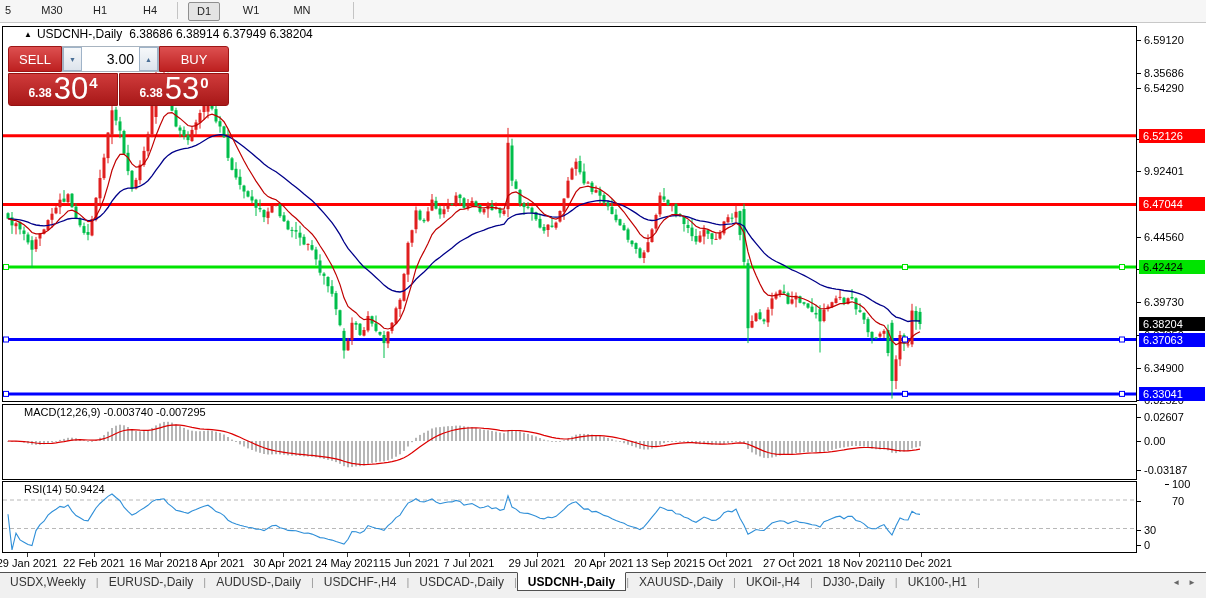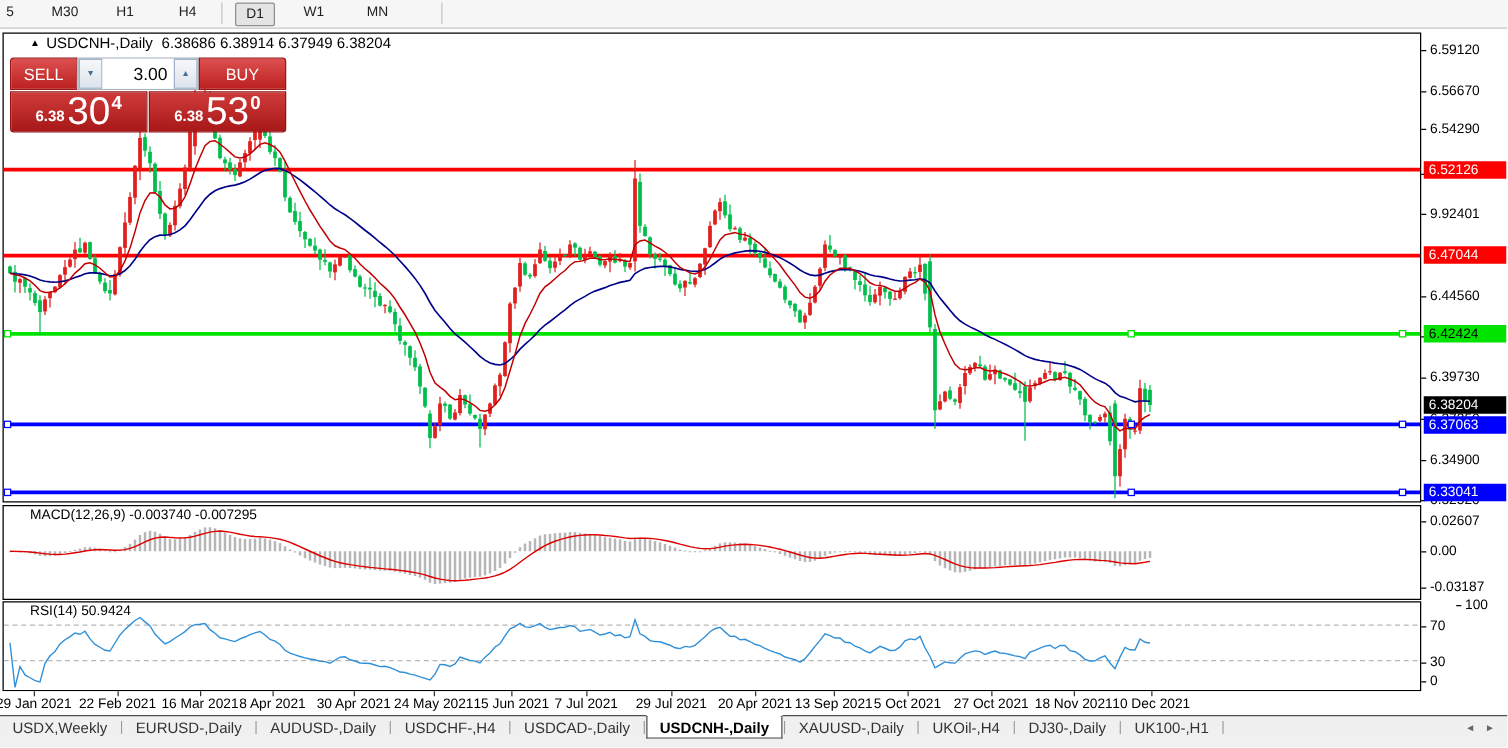--- a/index.html
+++ b/index.html
@@ -833,41 +833,41 @@
     <svg id="svgRsi" width="1133" height="70" viewBox="3 483 1133 70" preserveAspectRatio="none">
         <line x1="3" x2="1136" y1="501.0" y2="501.0" stroke="#b8b8b8" stroke-width="1" stroke-dasharray="4 3"></line>
         <line x1="3" x2="1136" y1="529.5" y2="529.5" stroke="#b8b8b8" stroke-width="1" stroke-dasharray="4 3"></line>
         <polyline points="8,515.3 12,550.9 16,534.2 20,540.9 24,543.2 28,545.5 32,546.6 36,531.6 40,525.6 44,522.2 48,516.1 52,512.8 56,510.3 60,507.4 64,508.4 68,506.0 72,512.1 76,516.5 80,518.8 84,521.2 88,521.8 92,515.4 96,509.0 100,504.5 104,500.9 108,497.4 112,495.0 116,498.5 120,501.7 124,508.2 128,512.4 132,516.1 136,514.3 140,511.4 144,509.0 148,506.3 152,502.6 156,500.7 160,500.4 164,499.8 168,504.7 172,507.6 176,511.2 180,512.1 184,513.3 188,514.3 192,512.1 196,510.6 200,508.7 204,507.3 208,506.2 212,509.0 216,512.6 220,513.9 224,516.6 228,521.2 232,523.5 236,524.9 240,526.2 244,527.3 248,528.2 252,528.8 256,530.1 260,530.3 264,531.6 268,529.2 272,526.7 276,526.4 280,528.8 284,529.8 288,531.4 292,531.6 296,531.8 300,533.0 304,534.3 308,534.0 312,535.1 316,536.7 320,538.6 324,539.0 328,540.3 332,541.1 336,542.5 340,543.7 344,545.0 348,540.3 352,532.5 356,532.8 360,534.2 364,532.1 368,526.6 372,528.0 376,529.3 380,529.9 384,531.4 388,526.7 392,523.4 396,518.6 400,516.1 404,509.7 408,504.1 412,502.3 416,499.7 420,502.5 424,502.9 428,501.5 432,499.9 436,502.9 440,504.7 444,503.8 448,503.0 452,502.9 456,501.4 460,502.4 464,506.1 468,505.3 472,504.6 476,506.7 480,509.0 484,508.2 488,506.8 492,509.6 496,508.8 500,511.3 504,510.3 508,496.7 512,508.1 516,510.1 520,513.5 524,514.3 528,514.4 532,515.8 536,517.2 540,519.2 544,519.9 548,518.1 552,518.7 556,517.3 560,513.8 564,510.4 568,506.4 572,504.0 576,502.8 580,506.5 584,510.1 588,509.9 592,512.9 596,512.4 600,514.2 604,516.4 608,517.5 612,519.8 616,521.5 620,522.9 624,524.2 628,526.6 632,527.7 636,528.8 640,530.7 644,527.9 648,523.2 652,518.1 656,513.3 660,508.1 664,509.5 668,511.4 672,511.4 676,514.8 680,515.2 684,518.0 688,519.3 692,521.8 696,523.3 700,520.7 704,518.1 708,519.6 712,521.4 716,521.3 720,518.5 724,513.7 728,512.1 732,512.8 736,510.1 740,519.2 744,526.2 748,535.2 752,532.9 756,530.5 760,531.2 764,531.5 768,527.6 772,524.1 776,522.7 780,521.7 784,522.3 788,524.6 792,523.0 796,521.8 800,523.4 804,523.7 808,524.6 812,525.7 816,526.3 820,528.0 824,522.7 828,521.3 832,519.5 836,517.9 840,517.2 844,519.8 848,517.3 852,517.4 856,521.5 860,522.4 864,524.9 868,528.5 872,529.8 876,529.7 880,527.3 884,525.6 888,531.4 892,536.0 896,526.7 900,518.9 904,520.8 908,521.0 912,512.2 916,514.8 920,515.4" fill="none" stroke="#2F8FD8" stroke-width="1.1"></polyline>
       </svg>
   </div>
   <div class="ind-label" style="left:8px;top:483px;">RSI(14) 50.9424</div>
 
   <div class="axis-col" id="axisCol">
       <div class="ax-tick" style="top: 8px;"><span>6.59120</span></div>
-      <div class="ax-tick" style="top: 41.1579px;"><span>6.56670</span></div>
-      <div class="ax-tick" style="top: 71px;"><span>6.54290</span></div>
+      <div class="ax-tick" style="top: 41.1579px;"><span>8.35686</span></div>
+      <div class="ax-tick" style="top: 56px;"><span>6.54290</span></div>
       <div class="ax-tick" style="top: 106.526px;"><span>6.51840</span></div>
       <div class="ax-tick" style="top: 138.737px;"><span>9.92401</span></div>
       <div class="ax-tick" style="top: 205.053px;"><span>6.44560</span></div>
       <div class="ax-tick" style="top: 237.263px;"><span>6.42180</span></div>
       <div class="ax-tick" style="top: 270.421px;"><span>6.39730</span></div>
       <div class="ax-tick" style="top: 302.632px;"><span>6.37350</span></div>
       <div class="ax-tick" style="top: 335.789px;"><span>6.34900</span></div>
       <div class="ax-tick" style="top: 368px;"><span>6.32520</span></div>
       <div class="ax-label" style="top: 102.656px; background: rgb(255, 0, 0); color: rgb(255, 255, 255);">6.52126</div>
       <div class="ax-label" style="top: 171.435px; background: rgb(255, 0, 0); color: rgb(255, 255, 255);">6.47044</div>
       <div class="ax-label" style="top: 233.961px; background: rgb(0, 228, 0); color: rgb(0, 0, 0);">6.42424</div>
       <div class="ax-label" style="top: 306.516px; background: rgb(0, 0, 255); color: rgb(255, 255, 255);">6.37063</div>
       <div class="ax-label" style="top: 360.949px; background: rgb(0, 0, 255); color: rgb(255, 255, 255);">6.33041</div>
       <div class="ax-label" style="top: 291.074px; background: rgb(0, 0, 0); color: rgb(255, 255, 255);">6.38204</div>
       <div class="ax-tick" style="top: 385px;"><span>0.02607</span></div>
       <div class="ax-tick" style="top: 409px;"><span>0.00</span></div>
       <div class="ax-tick" style="top: 438.34px;"><span>-0.03187</span></div>
       <div class="ax-tick" style="top: 452px; margin-left: 28px;"><span>100</span></div>
-      <div class="ax-tick" style="top: 469px;"><span>70</span></div>
+      <div class="ax-tick" style="top: 469px; padding-left: 28px;"><span>70</span></div>
       <div class="ax-tick" style="top: 497.5px;"><span>30</span></div>
       <div class="ax-tick" style="top: 513px;"><span>0</span></div>
     </div>
 
   <div class="date-strip" id="dateStrip">
       <div class="date-tick" style="left: 25px;"></div>
       <div class="date-lbl" style="left: 25px;">29 Jan 2021</div>
       <div class="date-tick" style="left: 92px;"></div>
       <div class="date-lbl" style="left: 92px;">22 Feb 2021</div>
       <div class="date-tick" style="left: 158px;"></div>

